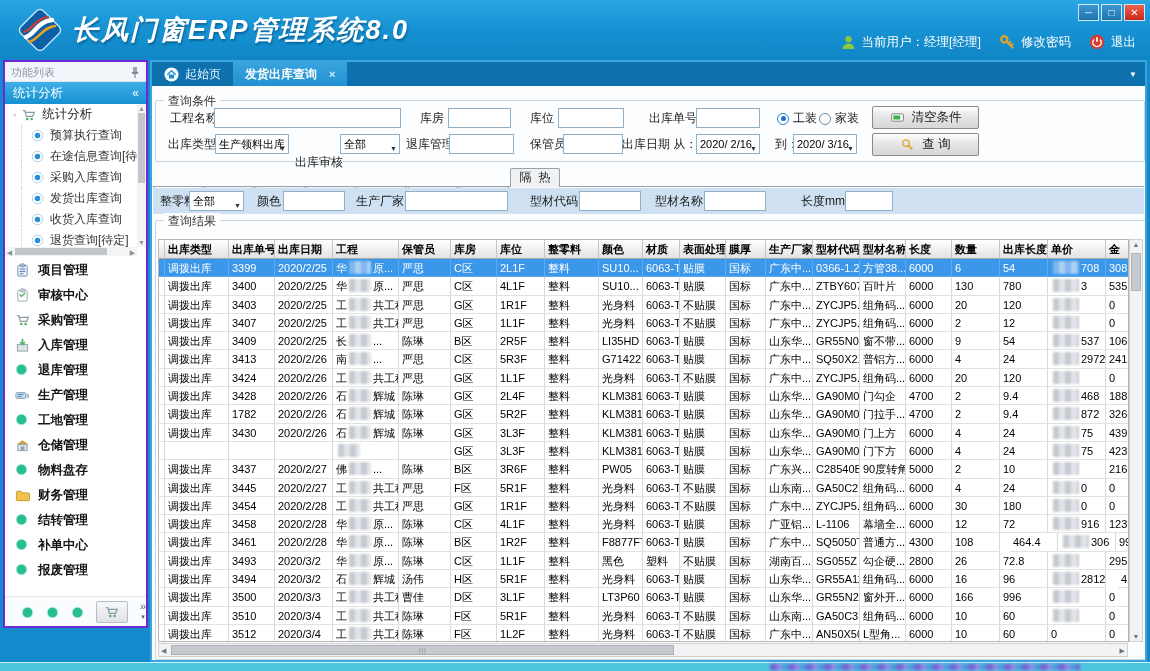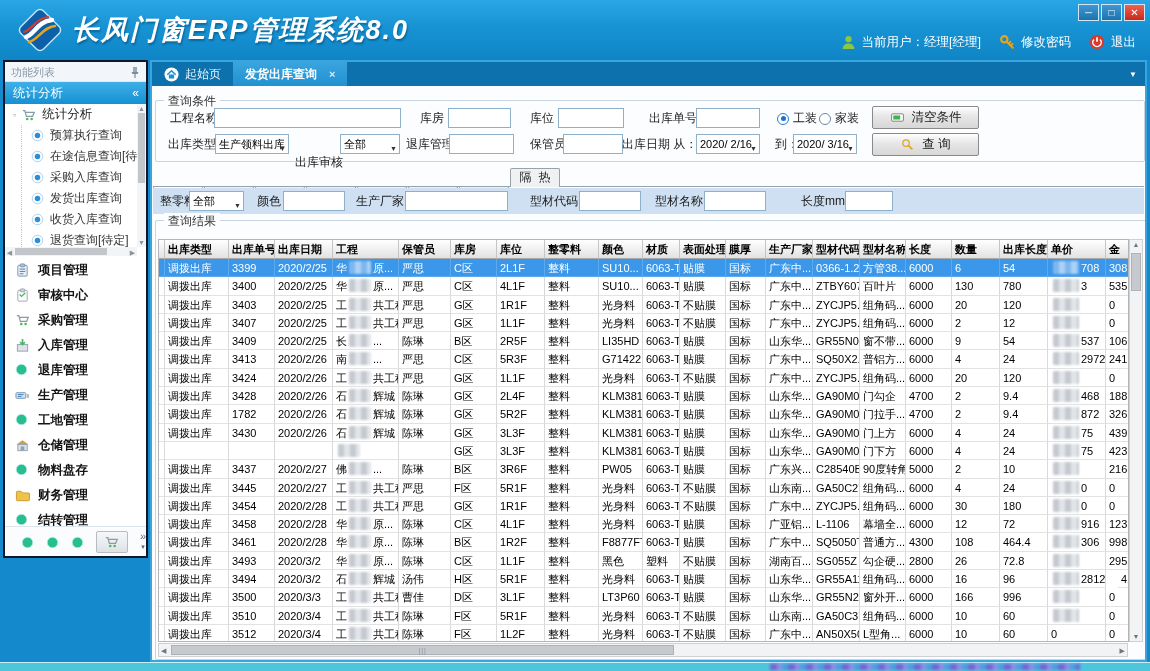--- a/index.html
+++ b/index.html
@@ -17,22 +17,22 @@
 .win-controls { position:absolute; right:5px; top:4px; display:flex; gap:2px; }
 .win-btn { width:21px; height:17px; border:1px solid #cfe6f5; color:#fff; font-size:10px;
   display:flex; align-items:center; justify-content:center; background:linear-gradient(#3e97d4,#1d74ad); cursor:default; }
 .win-btn.close { background:linear-gradient(#f0604e,#c8281a); }
 .user-strip { position:absolute; right:14px; top:34px; display:flex; align-items:center; gap:8px;
   color:#fff; font-size:12.5px; }
 .user-strip .ic { width:17px; height:17px; display:inline-block; }
 .user-strip .grp { display:flex; align-items:center; gap:5px; margin-left:10px; }
 
 
-.side-wrap { position:absolute; left:3px; top:60px; width:145px; height:498px;
-  background:#fff; border:2px solid #0f172a; }
+.side-wrap { position:absolute; left:3px; top:60px; width:145px; height:568px;
+  background:#fff; border:2px solid #6d28d9; }
 .func-header { position:absolute; left:0; top:0; right:0; height:20px; background:#f2f6fa;
   color:#8b98a5; font-size:11px; line-height:20px; padding:0 6px; border-bottom:1px solid #e0e6ec; }
 .func-header .pin { position:absolute; right:5px; top:3px; width:12px; height:13px; }
 .group-header { position:absolute; left:0; top:20px; right:0; height:22px;
   background:linear-gradient(#3fb0e8,#1590d2); color:#fff; font-size:12.5px; line-height:22px; padding:0 8px; }
 .group-header .collapse { position:absolute; right:7px; top:0; font-size:12px; }
 .tree { position:absolute; left:0; top:42px; right:0; height:152px; overflow:hidden; background:#fff; }
 .tree-root { height:21px; display:flex; align-items:center; gap:5px; padding-left:8px; font-size:12.5px; color:#222; }
 .tree-root .exp { color:#98a2ac; font-size:9px; }
 .tree-root .ic { width:16px; height:14px; }
@@ -853,21 +853,21 @@
               <div class="gc" style="width: 54px; flex: 0 0 54px;">整料</div>
               <div class="gc" style="width: 44px; flex: 0 0 44px;">F8877FT</div>
               <div class="gc" style="width: 37px; flex: 0 0 37px;">6063-T5</div>
               <div class="gc" style="width: 46px; flex: 0 0 46px;">贴膜</div>
               <div class="gc" style="width: 40px; flex: 0 0 40px;">国标</div>
               <div class="gc" style="width: 47px; flex: 0 0 47px;">广东中...</div>
               <div class="gc" style="width: 47px; flex: 0 0 47px;">SQ5050T20</div>
               <div class="gc" style="width: 46px; flex: 0 0 46px;">普通方...</div>
               <div class="gc" style="width: 46px; flex: 0 0 46px;">4300</div>
               <div class="gc" style="width: 48px; flex: 0 0 48px;">108</div>
-              <div class="gc" style="width: 48px; flex: 0 0 48px;">464.4</div>
+              <div class="gc" style="width: 48px; flex: 0 0 48px; margin-left: 10px;">464.4</div>
               <div class="gc" style="width: 58px; flex: 0 0 58px;"><span class="mosaic" style="width: 26px;"></span>306</div>
               <div class="gc" style="width: 31px; flex: 0 0 31px;">998</div>
             </div>
             <div class="grow">
               <div class="gc" style="width: 6px; flex: 0 0 6px;"></div>
               <div class="gc" style="width: 64px; flex: 0 0 64px;">调拨出库</div>
               <div class="gc" style="width: 46px; flex: 0 0 46px;">3493</div>
               <div class="gc" style="width: 58px; flex: 0 0 58px;">2020/3/2</div>
               <div class="gc" style="width: 66px; flex: 0 0 66px;">华<span class="mosaic" style="width: 22px;"></span>原...</div>
               <div class="gc" style="width: 52px; flex: 0 0 52px;">陈琳</div>

